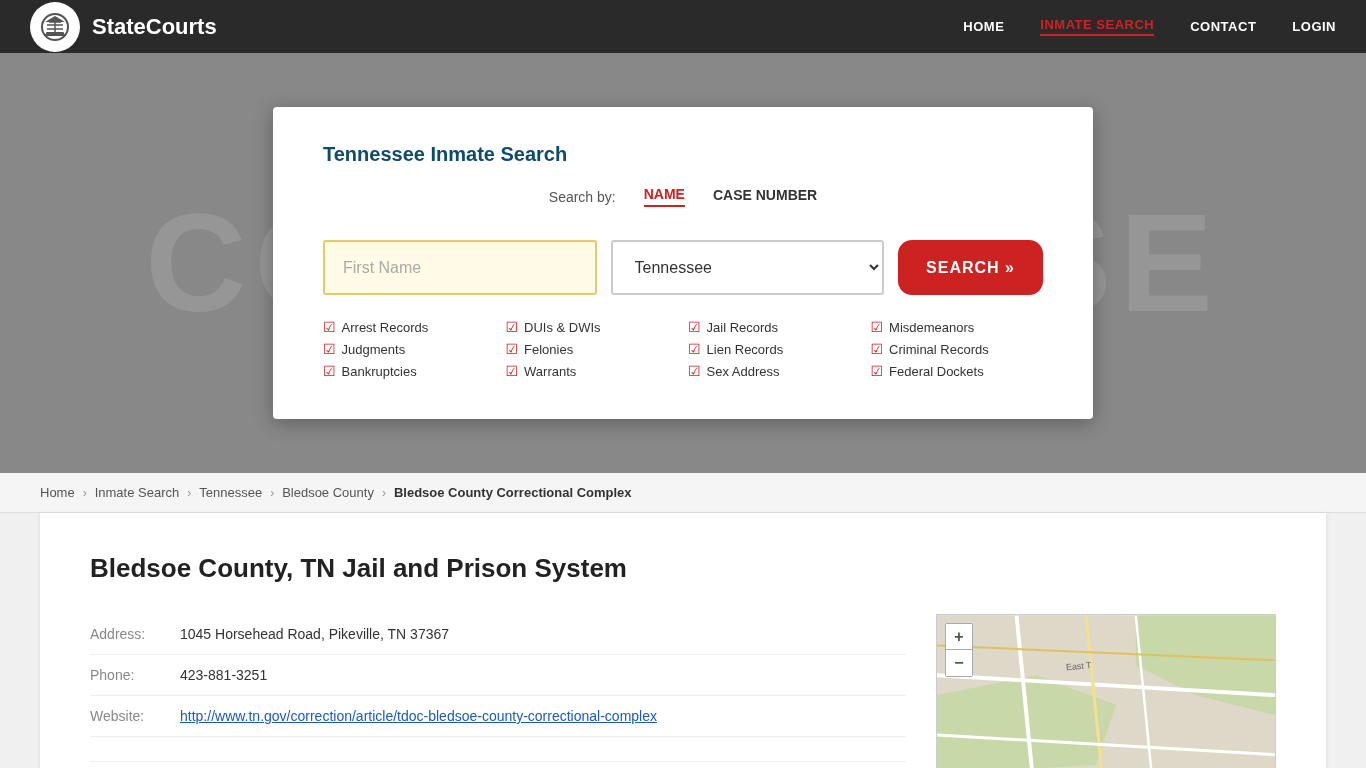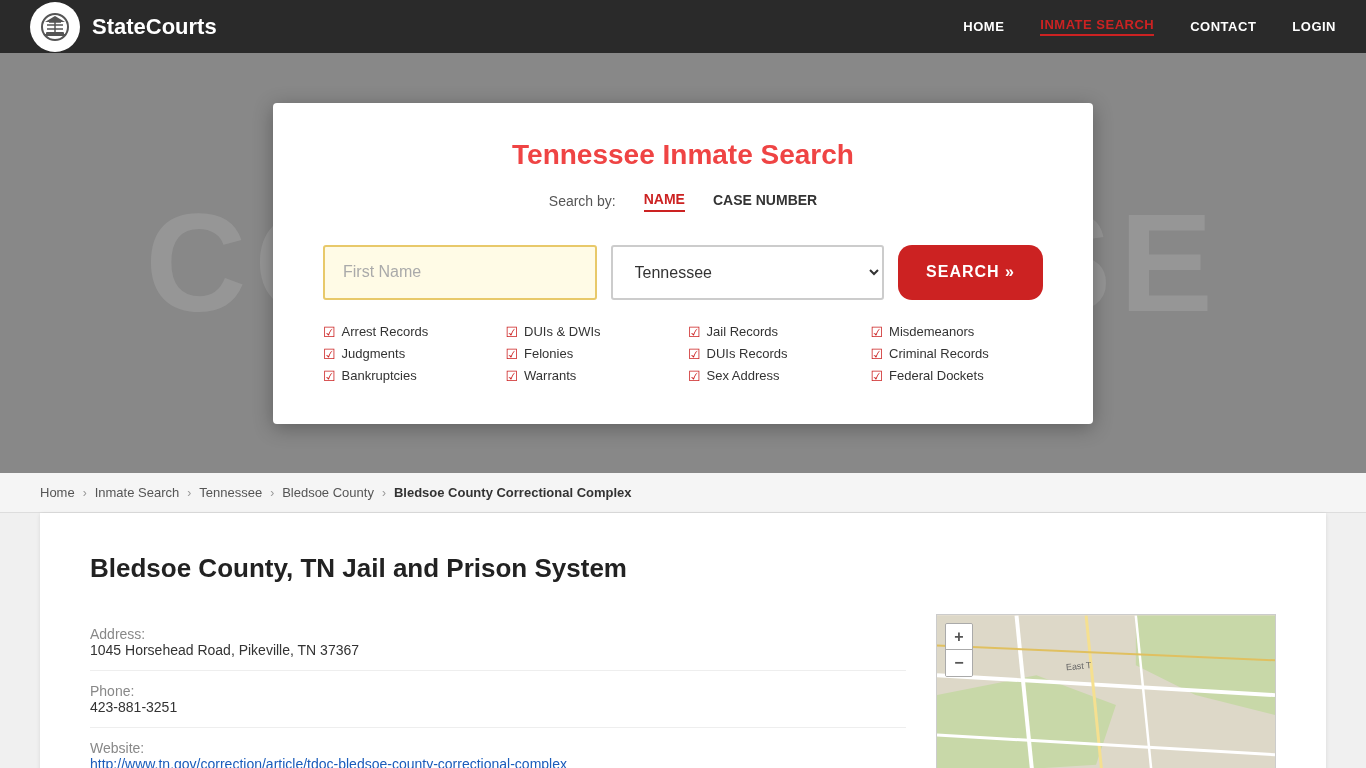--- a/index.html
+++ b/index.html
@@ -85,24 +85,24 @@
     .search-modal {
       position: relative;
       z-index: 5;
       background: white;
       border-radius: 4px;
       padding: 36px 50px 40px;
       width: 820px;
       box-shadow: 0 4px 20px rgba(0,0,0,0.3);
     }
     .modal-title {
-      text-align: center;
-      font-size: 28px;
-      font-weight: bold;
-      color: #ef4444;
+      text-align: left;
+      font-size: 20px;
+      font-weight: bold;
+      color: #0c4a6e;
       margin-bottom: 20px;
     }
     .search-by-row {
       display: flex;
       align-items: center;
       justify-content: center;
       gap: 28px;
       margin-bottom: 22px;
     }
     .search-by-label {
@@ -226,21 +226,20 @@
     }
     .info-section {
       flex: 1;
     }
     .info-row {
       display: flex;
       gap: 0;
       padding: 12px 0;
       border-bottom: 1px solid #eee;
       align-items: flex-start;
-      flex-direction: column;
     }
     .info-label {
       min-width: 90px;
       color: #888;
       font-size: 14px;
     }
     .info-value {
       color: #333;
       font-size: 14px;
     }
@@ -366,21 +365,21 @@
         <div class="feature-item">
           <span class="check-icon">☑</span>
           <span>Judgments</span>
         </div>
         <div class="feature-item">
           <span class="check-icon">☑</span>
           <span>Felonies</span>
         </div>
         <div class="feature-item">
           <span class="check-icon">☑</span>
-          <span>DUIs Records</span>
+          <span>Lien Records</span>
         </div>
         <div class="feature-item">
           <span class="check-icon">☑</span>
           <span>Criminal Records</span>
         </div>
         <div class="feature-item">
           <span class="check-icon">☑</span>
           <span>Bankruptcies</span>
         </div>
         <div class="feature-item">

